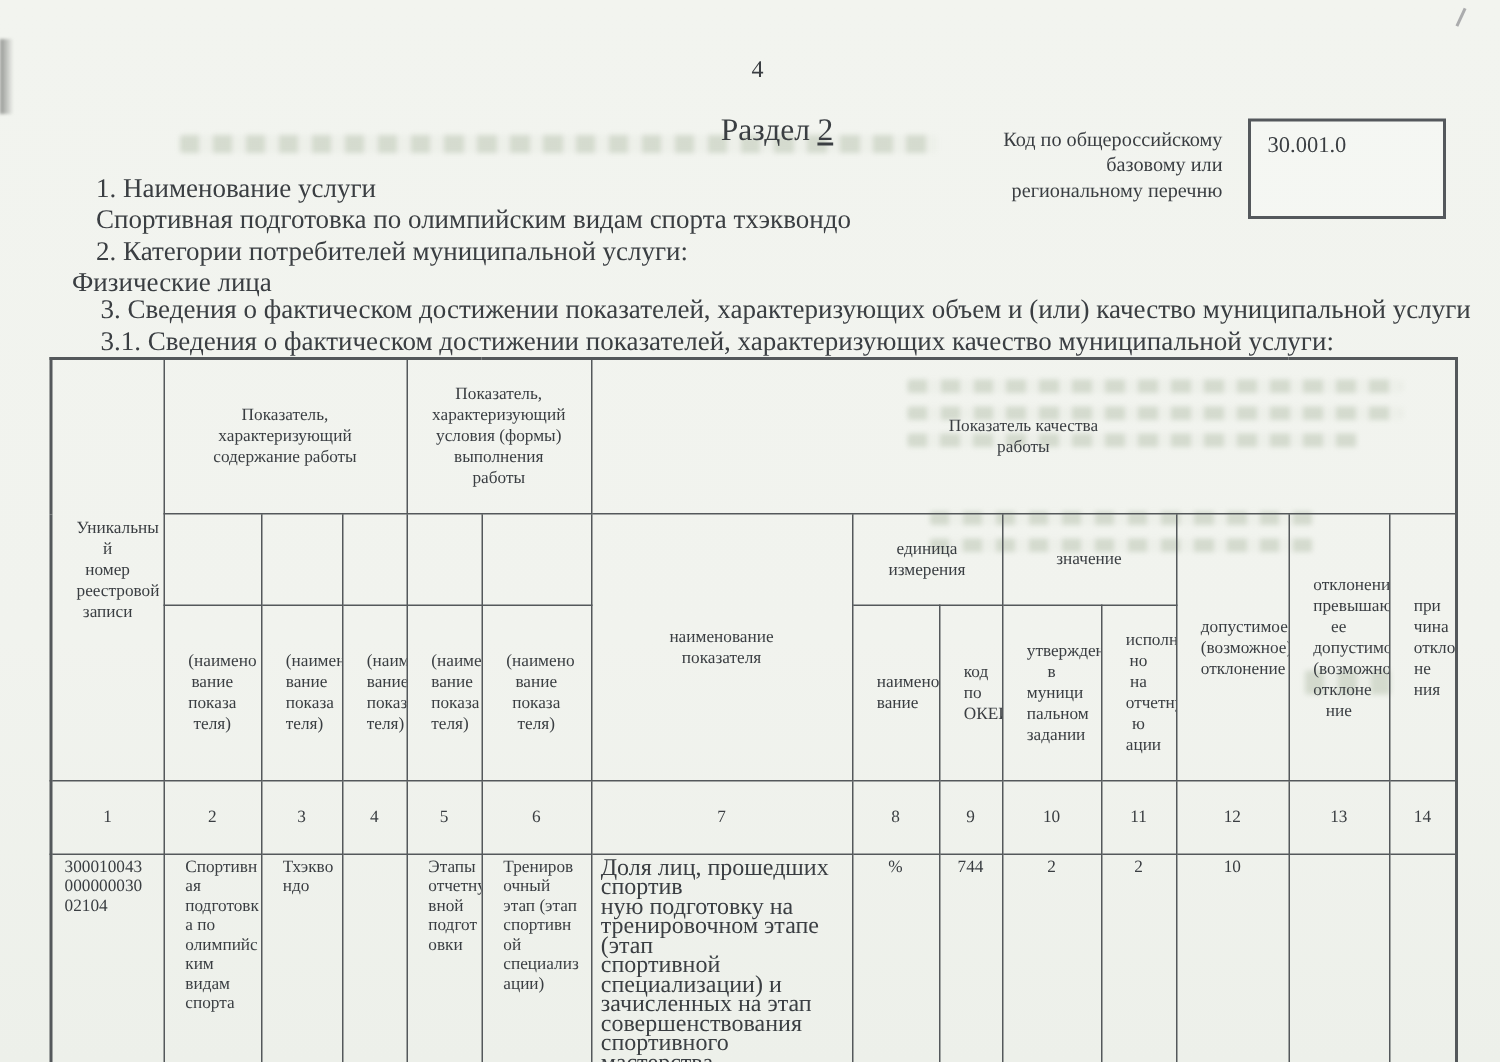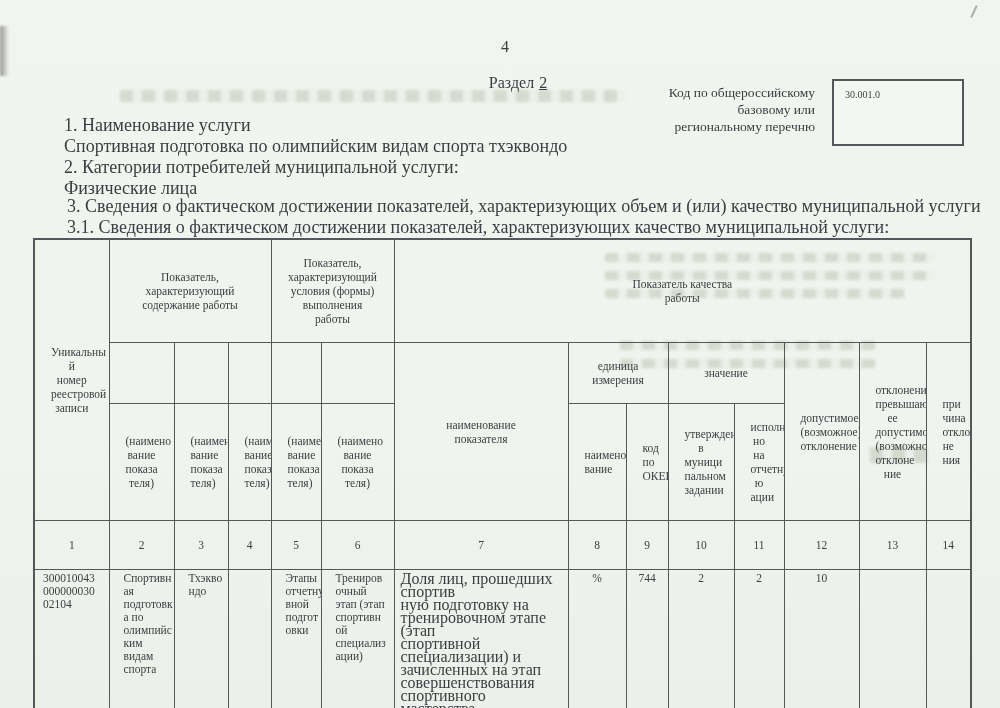--- a/index.html
+++ b/index.html
@@ -7,25 +7,25 @@
     width:1000px;height:708px;position:relative;overflow:hidden;
     background:linear-gradient(180deg,#f2f4ef 0%,#f1f3ee 60%,#edf0ea 100%);
     font-family:"Liberation Serif","DejaVu Serif",serif;
     color:#3a3e42;
   }
   .abs{position:absolute;}
   .ws{white-space:pre-line;}
 
   
   .page-num{left:0;top:38px;width:1010px;text-align:center;font-size:16px;}
-  .razdel{left:418px;top:74px;width:200px;text-align:center;font-size:16px;}
+  .razdel{left:418px;top:74px;width:200px;text-align:center;font-size:21px;}
   .razdel .num{text-decoration:underline;margin-left:5px;}
   .code-label{left:565px;top:84px;width:250px;text-align:right;font-size:13.5px;line-height:17px;}
   .code-box{left:832px;top:79px;width:128px;height:63px;border:2px solid #54585c;background:rgba(255,255,255,0.25);}
-  .code-box .val{padding:8px 0 0 11px;font-size:10px;}
+  .code-box .val{padding:8px 0 0 11px;font-size:15px;}
   .intro{font-size:18px;line-height:18px;white-space:nowrap;}
 
   
   table.main{position:absolute;left:33px;top:238px;width:937px;
     border-collapse:collapse;table-layout:fixed;border:2px solid #54585b;}
   table.main td{border:1px solid #54585b;padding:16px;vertical-align:middle;
     text-align:center;font-size:11.5px;line-height:14px;overflow:hidden;}
   td.grp{font-size:11.5px;line-height:15px;}
   td.uniq{font-size:11.5px;line-height:15.5px;}
   td.sub{font-size:11.5px;line-height:14px;}
@@ -66,21 +66,21 @@
 <div class="abs code-label ws">Код по общероссийскому
 базовому или
 региональному перечню</div>
 <div class="abs code-box">
   <div class="val">30.001.0</div>
 </div>
 
 <div class="abs intro" style="left:64px;top:116px;">1. Наименование услуги</div>
 <div class="abs intro" style="left:64px;top:137px;">Спортивная подготовка по олимпийским видам спорта тхэквондо</div>
 <div class="abs intro" style="left:64px;top:158px;">2. Категории потребителей муниципальной услуги:</div>
-<div class="abs intro" style="left:64px;top:179px;">Физические лица</div>
+<div class="abs intro" style="left:48px;top:179px;">Физические лица</div>
 <div class="abs intro" style="left:67px;top:197px;">3. Сведения о фактическом достижении показателей, характеризующих объем и (или) качество муниципальной услуги</div>
 <div class="abs intro" style="left:67px;top:218px;">3.1. Сведения о фактическом достижении показателей, характеризующих качество муниципальной услуги:</div>
 
 <table class="main">
   <colgroup>
     <col style="width:75px">
       <col style="width:65px">
       <col style="width:54px">
       <col style="width:43px">
     <col style="width:50px">

